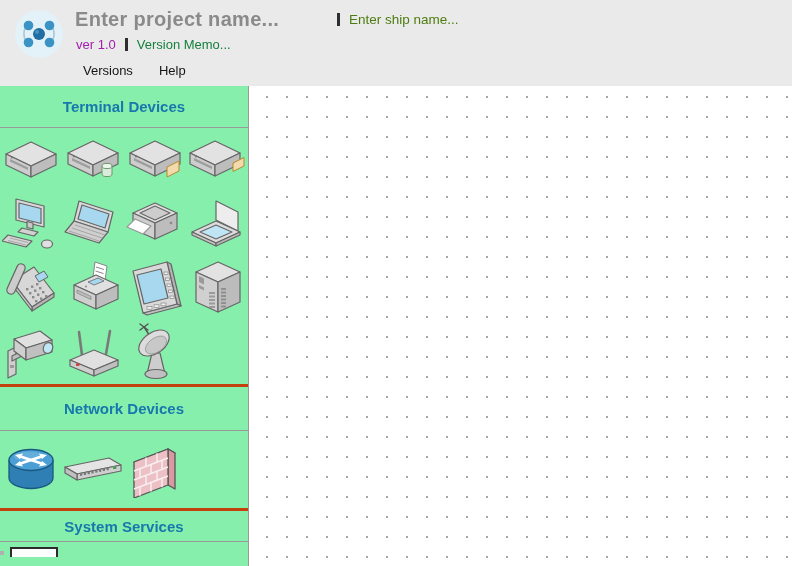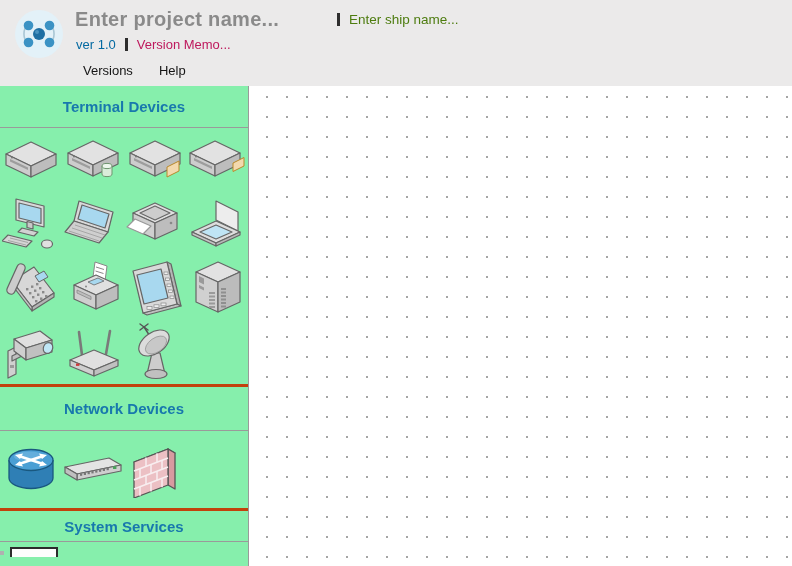--- a/index.html
+++ b/index.html
@@ -8,24 +8,24 @@
   .app { position:relative; width:792px; height:566px; }
 
   
   .header { position:absolute; left:0; top:0; width:792px; height:98px;
     background:#ebeaea; border-bottom:2px solid #a2a2a2;text-align:center; }
   .logo { position:absolute; left:14px; top:9px; width:50px; height:50px; }
   .project-name { position:absolute; left:75px; top:8px; font-size:20px;
     font-weight:bold; color:#8a8a8a; letter-spacing:0.3px; cursor:text; }
   .meta-row { position:absolute; left:76px; top:37px; display:flex;
     align-items:center; font-size:13px; }
-  .ver-label { color:#0369a1; }
+  .ver-label { color:#a21caf; }
   .sep-bar { display:inline-block; width:3px; height:13px; background:#2e2e2e;
     margin:0 9px; }
-  .memo-ph { color:#be185d; cursor:text; }
+  .memo-ph { color:#15803d; cursor:text; }
   .menu-row { position:absolute; left:83px; top:63px; display:flex; gap:26px;
     font-size:13px; color:#151515; }
   .menu-item { cursor:default; }
   .hfield { position:absolute; top:12px; display:flex; align-items:center;
     font-size:13.5px; color:#4d7c0f; cursor:text; }
   .hfield .sep-bar { margin:0 9px 0 0; }
   .hfield-ship { left:337px; }
   .hfield-company { left:512px; }
 
   

